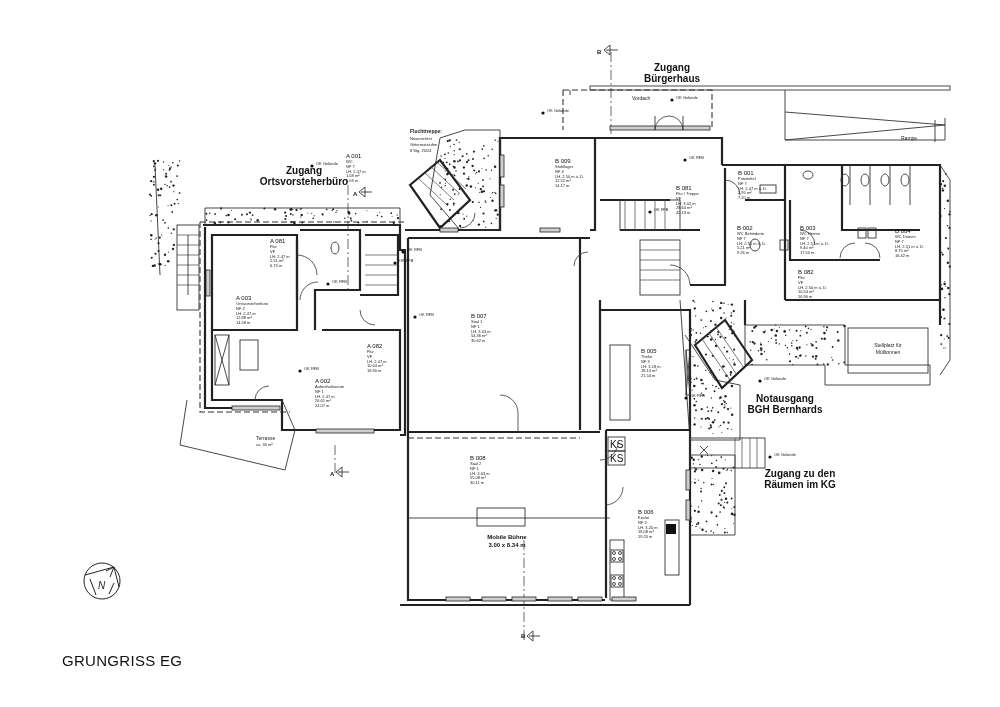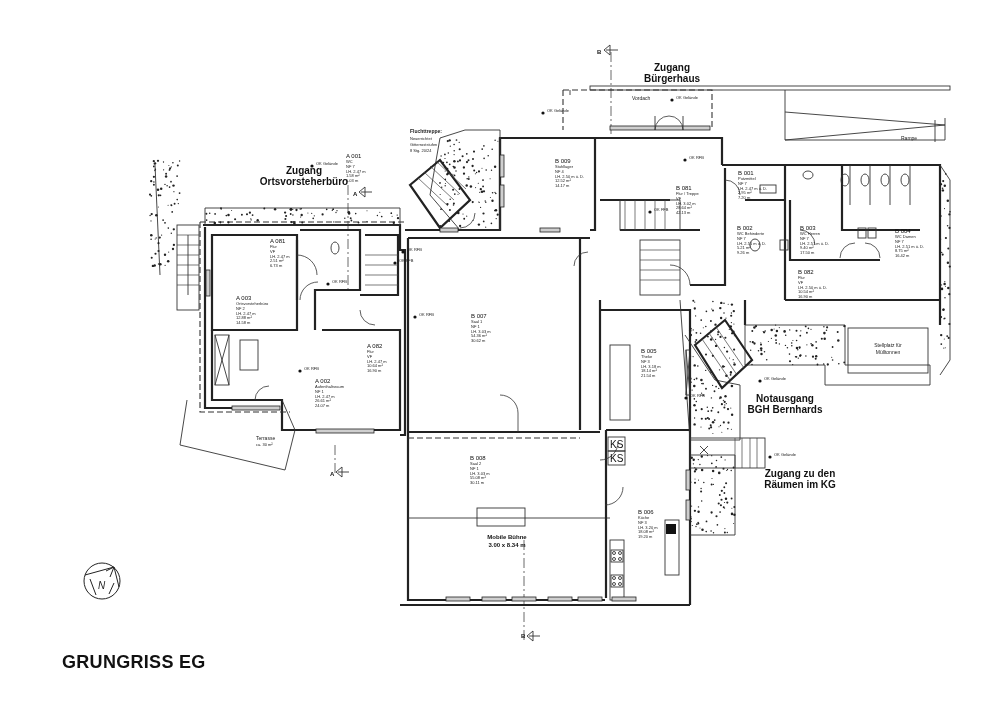--- a/index.html
+++ b/index.html
@@ -12,21 +12,21 @@
   .win{fill:#cfcfcf;stroke:#222;stroke-width:0.8;}
   .door{fill:none;stroke:#333;stroke-width:0.8;}
   .hatch{fill:none;stroke:#444;stroke-width:0.7;}
   .dot{fill:#222;}
   .lbl-big{font-family:"Liberation Sans",sans-serif;font-weight:bold;font-size:10px;fill:#111;}
   .lbl-room{font-family:"Liberation Sans",sans-serif;font-size:5px;fill:#222;}
   .lbl-roomid{font-family:"Liberation Sans",sans-serif;font-size:6px;fill:#111;}
   .lbl-small{font-family:"Liberation Sans",sans-serif;font-size:4px;fill:#222;}
   .lbl-mid{font-family:"Liberation Sans",sans-serif;font-size:6px;fill:#111;font-weight:bold;}
   .lbl-ks{font-family:"Liberation Sans",sans-serif;font-size:10px;fill:#111;}
-  .title{position:absolute;left:62px;top:652px;font-size:18px;font-weight:bold;letter-spacing:0.3px;font-family:"Liberation Sans",sans-serif;}
+  .title{position:absolute;left:62px;top:652px;font-size:15px;font-weight:normal;letter-spacing:0.3px;font-family:"Liberation Sans",sans-serif;}
 </style>
 </head>
 <body>
 
 <svg id="plan" viewBox="0 0 1000 707" xmlns="http://www.w3.org/2000/svg">
 
   <g>
     <line class="axis" x1="611" y1="52" x2="611" y2="140"></line>
     <line class="axis" x1="524" y1="540" x2="524" y2="640"></line>
     <line class="axis" x1="348" y1="185" x2="348" y2="290"></line>

